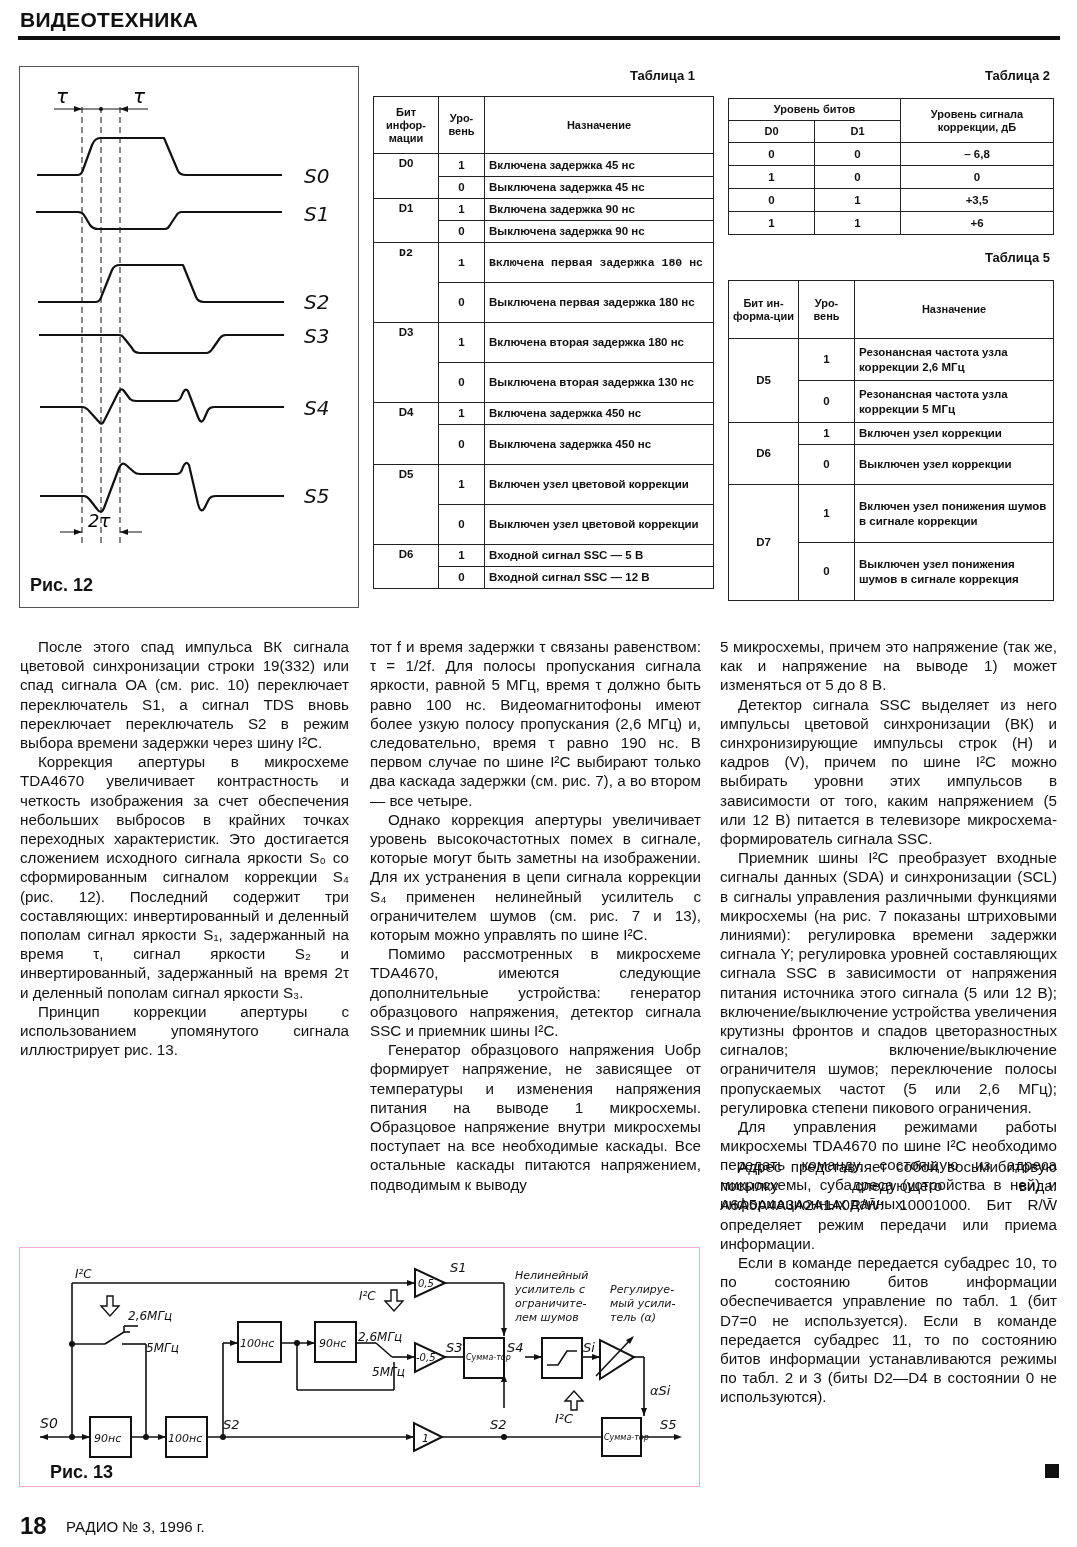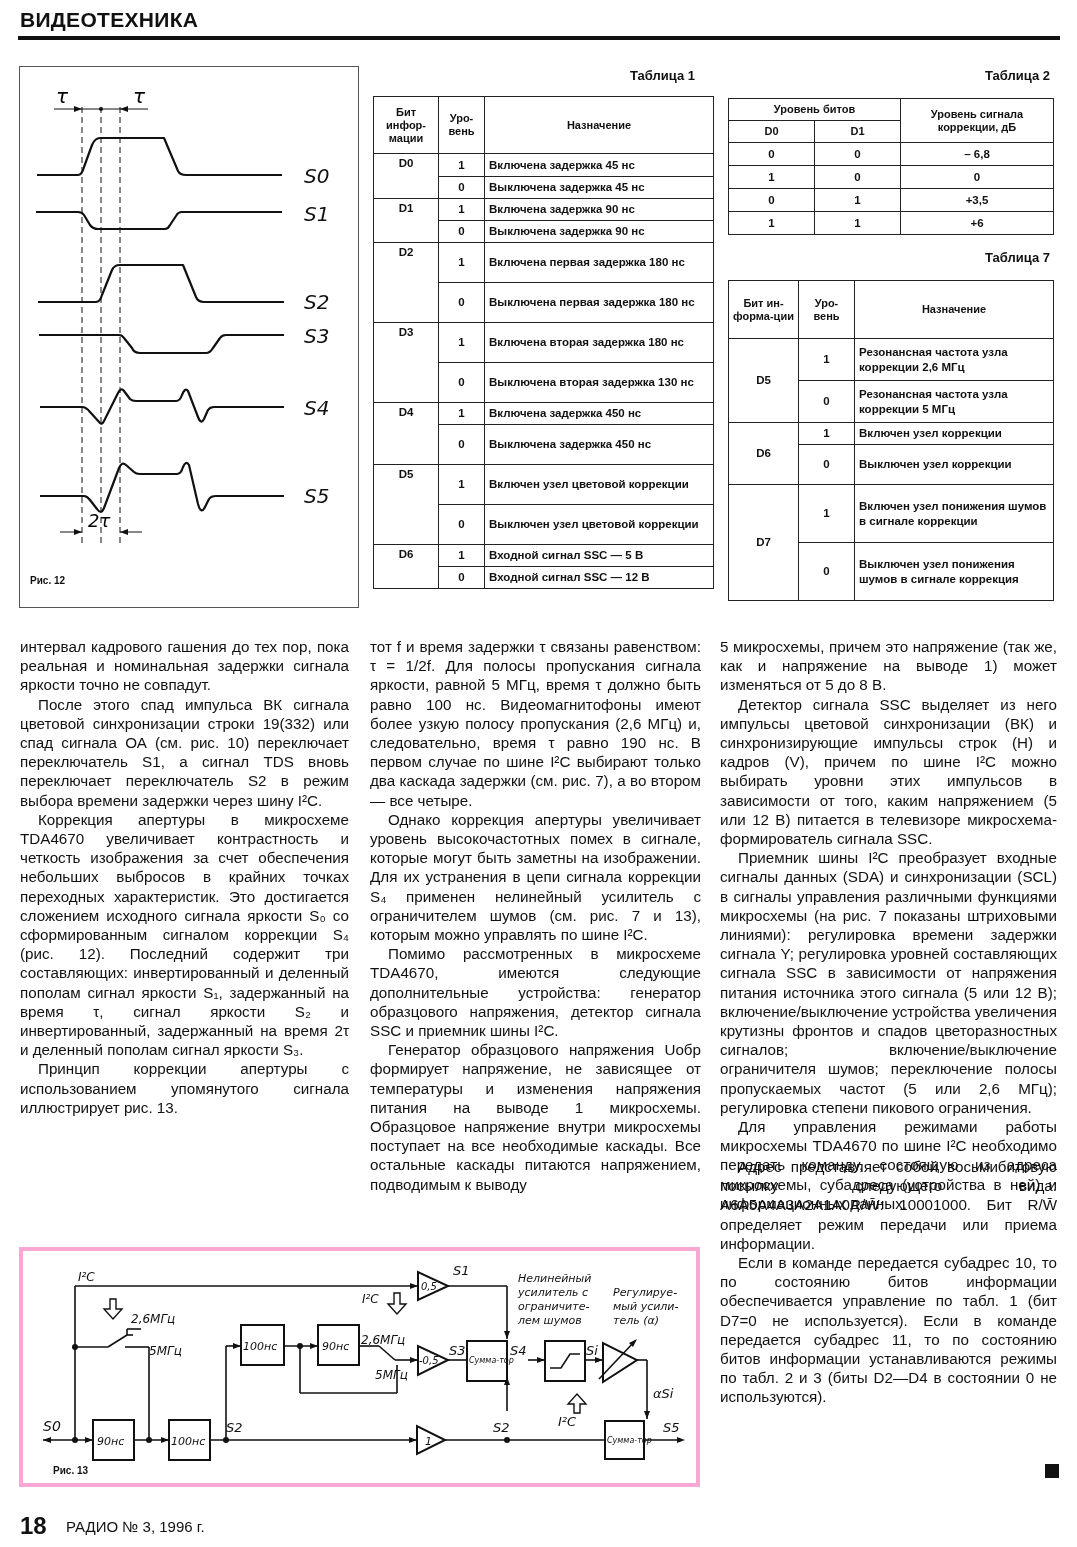--- a/index.html
+++ b/index.html
@@ -5,42 +5,42 @@
   * { box-sizing: border-box; margin: 0; padding: 0; }
   html, body { width: 1077px; height: 1547px; background: #fff; overflow: hidden; }
   body { position: relative; font-family: "Liberation Sans", sans-serif; color: #111; }
 
   .header-title { position: absolute; left: 20px; top: 8px; font-size: 21px; font-weight: bold; letter-spacing: 0.3px; }
   .header-rule { position: absolute; left: 18px; top: 36px; width: 1042px; height: 4px; background: #111; }
 
   
   .fig12 { position: absolute; left: 19px; top: 66px; width: 340px; height: 542px; border: 1px solid #555; }
   .fig12 svg { position: absolute; left: 0; top: 0; }
-  .fig-caption { position: absolute; font-weight: bold; font-size: 10px; }
+  .fig-caption { position: absolute; font-weight: bold; font-size: 18px; }
 
   
   .tcap { position: absolute; font-weight: bold; font-size: 13px; text-align: right; }
   table.tb { position: absolute; border-collapse: collapse; font-size: 11.5px; font-weight: bold; }
   table.tb td, table.tb th { border: 1px solid #222; padding: 2px 4px; vertical-align: middle; line-height: 15px; }
   table.tb th { font-weight: bold; text-align: center; font-size: 11px; line-height: 13px; }
   table.tb td.c { text-align: center; }
   table.tb td.top { vertical-align: top; text-align: center; }
 
   
   .col { position: absolute; font-size: 15.2px; line-height: 19.2px; text-align: justify; }
   .col p { text-indent: 18px; margin: 0; }
   .col p.first { text-indent: 0; }
   .col1 { left: 20px; top: 637px; width: 329px; }
   .col2 { left: 370px; top: 637px; width: 331px; }
   .col3 { left: 720px; top: 637px; width: 337px; }
   .col3b { left: 720px; top: 1157px; width: 337px; }
   .end-mark { position: absolute; left: 1045px; top: 1464px; width: 14px; height: 14px; background: #111; }
 
   
-  .fig13 { position: absolute; left: 19px; top: 1247px; width: 681px; height: 240px; border: 4px solid #f9a8d4; }
+  .fig13 { position: absolute; left: 19px; top: 1247px; width: 681px; height: 240px; border: 1px solid #f9a8d4; }
   .fig13 svg { position: absolute; left: 0; top: 0; }
   .hand { font-family: "DejaVu Sans", sans-serif; font-style: italic; }
 
   .footer-page { position: absolute; left: 20px; top: 1512px; font-size: 24px; font-weight: bold; }
   .footer-mag { position: absolute; left: 66px; top: 1518px; font-size: 15px; }
 </style>
 </head>
 <body>
 
 <div class="header-title">ВИДЕОТЕХНИКА</div>
@@ -118,21 +118,21 @@
       </tr>
       <tr style="height: 22px;">
         <td rowspan="2" class="top">D1</td>
         <td class="c">1</td>
         <td>Включена задержка 90 нс</td>
       </tr>
       <tr style="height: 22px;">
         <td class="c">0</td>
         <td>Выключена задержка 90 нс</td>
       </tr>
-      <tr style="height: 40px;">
+      <tr style="height: 40px; font-family: Liberation Mono, monospace;">
         <td rowspan="2" class="top">D2</td>
         <td class="c">1</td>
         <td>Включена первая задержка 180 нс</td>
       </tr>
       <tr style="height: 40px;">
         <td class="c">0</td>
         <td>Выключена первая задержка 180 нс</td>
       </tr>
       <tr style="height: 40px;">
         <td rowspan="2" class="top">D3</td>
@@ -207,21 +207,21 @@
         <td class="c">+3,5</td>
       </tr>
       <tr style="height: 23px;">
         <td class="c">1</td>
         <td class="c">1</td>
         <td class="c">+6</td>
       </tr>
     </tbody>
 </table>
 
-<div class="tcap" style="left:910px; top:250px; width:140px;">Таблица 7</div>
+<div class="tcap" style="left:910px; top:250px; width:140px;">Таблица 5</div>
 <table class="tb" style="left:728px; top:280px; width:326px;">
   <colgroup>
       <col style="width:70px">
       <col style="width:56px">
       <col>
     </colgroup>
   <tbody>
       <tr style="height:58px">
     <th>Бит ин-форма-ции</th>
     <th>Уро-вень</th>
@@ -253,21 +253,20 @@
         <td>Включен узел понижения шумов в сигнале коррекции</td>
       </tr>
       <tr style="height: 58px;">
         <td class="c">0</td>
         <td>Выключен узел понижения шумов в сигнале коррекция</td>
       </tr>
     </tbody>
 </table>
 
 <div class="col col1">
-  <p class="first">интервал кадрового гашения до тех пор, пока реальная и номинальная задержки сигнала яркости точно не совпадут.</p>
   <p>После этого спад импульса ВК сигнала цветовой синхронизации строки 19(332) или спад сигнала ОА (см. рис. 10) переключает переключатель S1, а сигнал TDS вновь переключает переключатель S2 в режим выбора времени задержки через шину I²C.</p>
   <p>Коррекция апертуры в микросхеме TDA4670 увеличивает контрастность и четкость изображения за счет обеспечения небольших выбросов в крайних точках переходных характеристик. Это достигается сложением исходного сигнала яркости S₀ со сформированным сигналом коррекции S₄ (рис. 12). Последний содержит три составляющих: инвертированный и деленный пополам сигнал яркости S₁, задержанный на время τ, сигнал яркости S₂ и инвертированный, задержанный на время 2τ и деленный пополам сигнал яркости S₃.</p>
   <p>Принцип коррекции апертуры с использованием упомянутого сигнала иллюстрирует рис. 13.</p>
 </div>
 <div class="col col2">
   <p class="first">тот f и время задержки τ связаны равенством: τ = 1/2f. Для полосы пропускания сигнала яркости, равной 5 МГц, время τ должно быть равно 100 нс. Видеомагнитофоны имеют более узкую полосу пропускания (2,6 МГц) и, следовательно, время τ равно 190 нс. В первом случае по шине I²C выбирают только два каскада задержки (см. рис. 7), а во втором — все четыре.</p>
   <p>Однако коррекция апертуры увеличивает уровень высокочастотных помех в сигнале, которые могут быть заметны на изображении. Для их устранения в цепи сигнала коррекции S₄ применен нелинейный усилитель с ограничителем шумов (см. рис. 7 и 13), которым можно управлять по шине I²C.</p>
   <p>Помимо рассмотренных в микросхеме TDA4670, имеются следующие дополнительные устройства: генератор образцового напряжения, детектор сигнала SSC и приемник шины I²C.</p>
   <p>Генератор образцового напряжения Uобр формирует напряжение, не зависящее от температуры и изменения напряжения питания на выводе 1 микросхемы. Образцовое напряжение внутри микросхемы поступает на все необходимые каскады. Все остальные каскады питаются напряжением, подводимым к выводу</p>
 </div>

